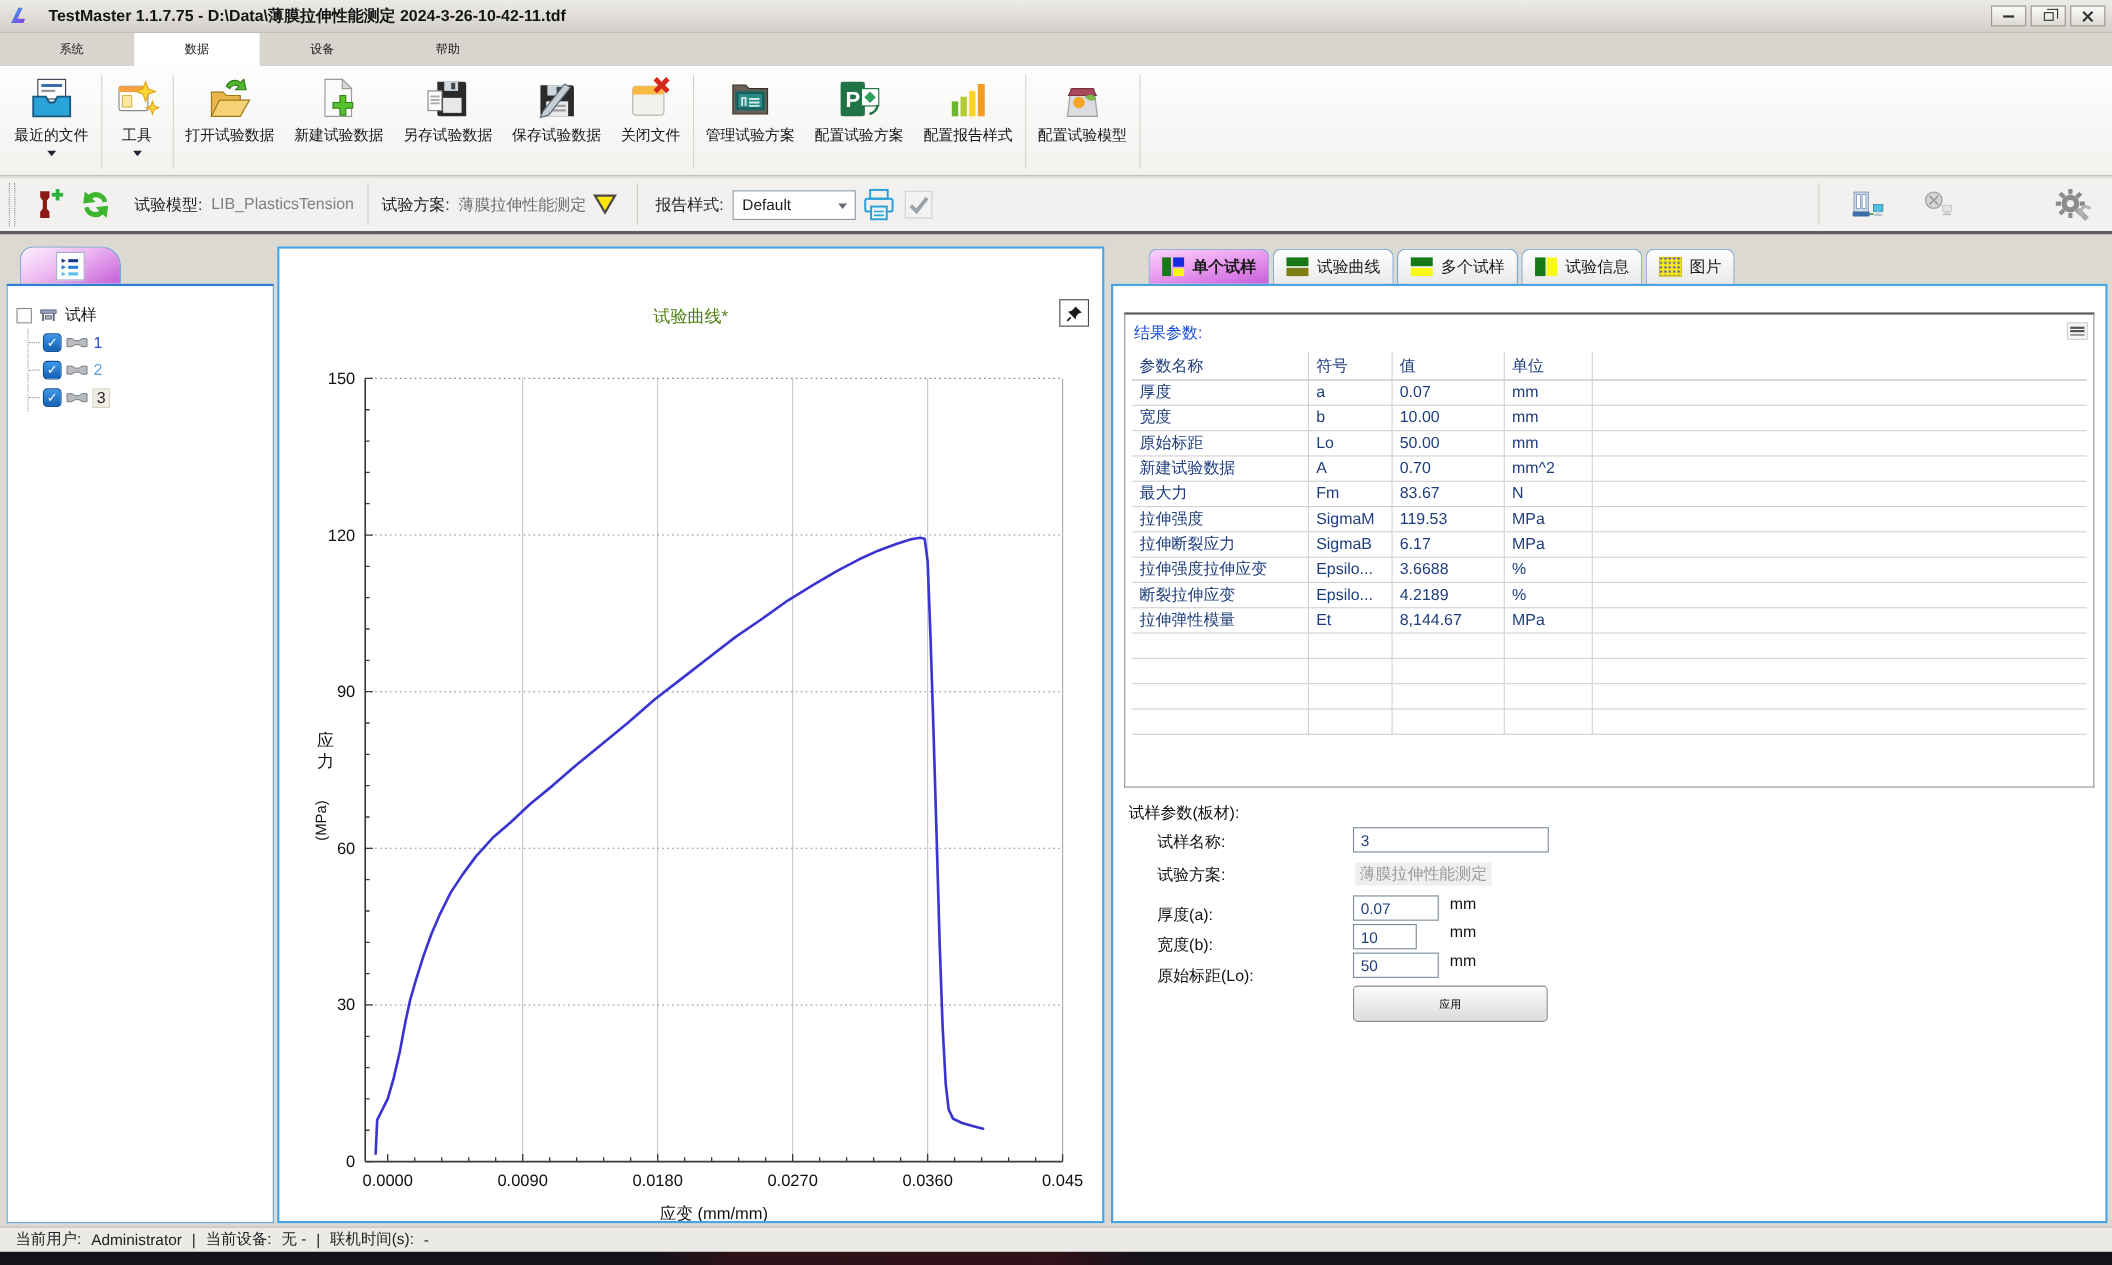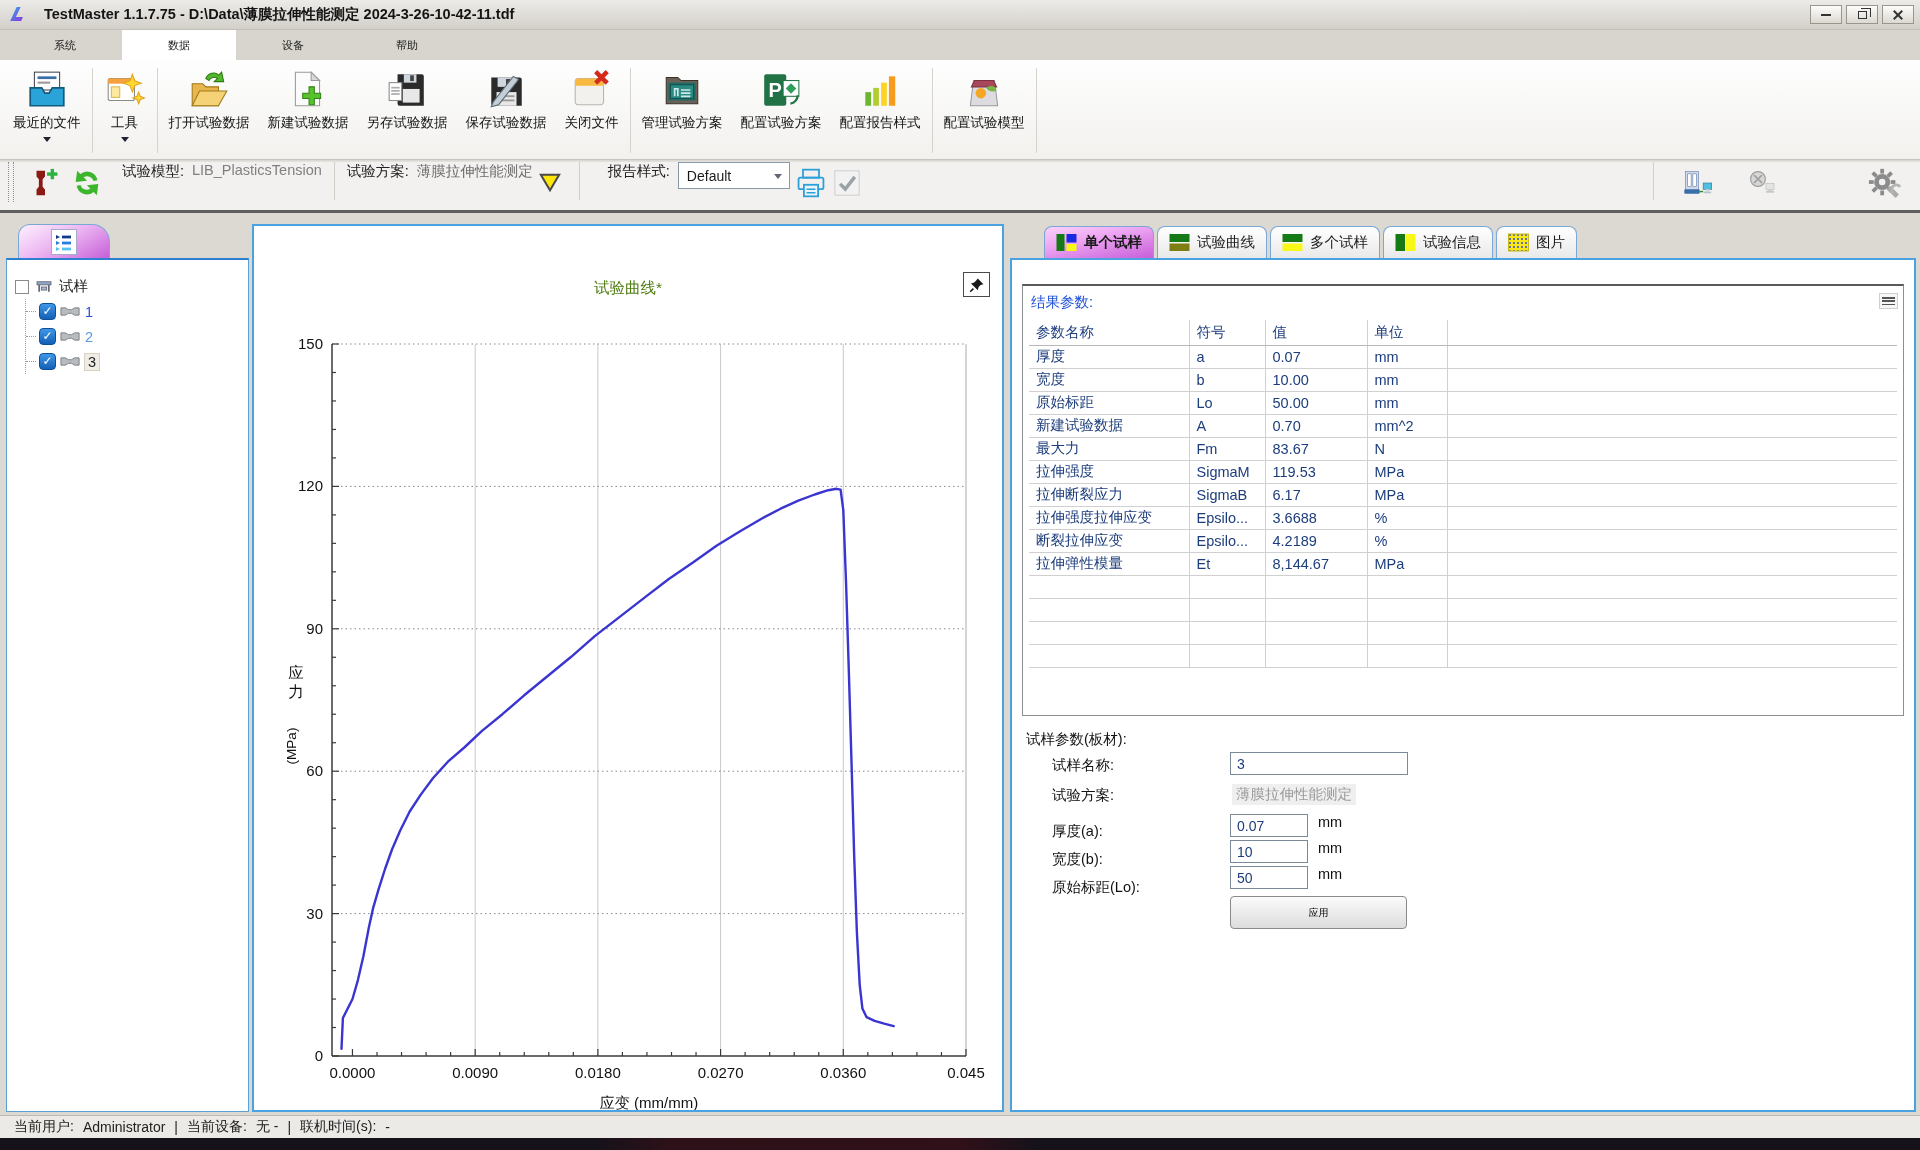--- a/index.html
+++ b/index.html
@@ -28,21 +28,21 @@
 
   
   .ribbon{position:absolute;top:60px;left:0;right:0;height:100px;background:linear-gradient(#fefefe,#f2f1ee);border-bottom:1px solid #c8c5bf;display:flex;align-items:stretch;padding:2px 0 0 4px}
   .rbtn{display:flex;flex-direction:column;align-items:center;justify-content:flex-start;padding:4px 9px 0;white-space:nowrap}
   .rbtn .icn{width:42px;height:42px;margin:3px 0 3px}
   .rlabel{font-size:13.5px;color:#151515}
   .dd{width:0;height:0;border-left:4px solid transparent;border-right:4px solid transparent;border-top:5px solid #223;margin-top:5px}
   .rsep{width:1px;background:#d6d3cd;margin:6px 2px}
 
   
-  .toolbar2{position:absolute;top:161px;left:0;right:0;height:52px;background:#f2f1ef;border-top:1px solid #e2e1de;border-bottom:3px solid #5e5e5e;display:flex;align-items:flex-start;padding-left:8px}
+  .toolbar2{position:absolute;top:161px;left:0;right:0;height:52px;background:#f2f1ef;border-top:1px solid #e2e1de;border-bottom:3px solid #5e5e5e;display:flex;align-items:center;padding-left:8px}
   .grip{width:6px;height:40px;border-left:1px dotted #8f8f8f;border-right:1px dotted #8f8f8f;margin-right:10px}
   .tbtn{width:42px;height:42px;display:flex;align-items:center;justify-content:center}
   .tbtn .icn{width:32px;height:32px}
   .t2label{font-size:14.5px;color:#222;margin-left:14px}
   .t2value{font-size:14.5px;color:#808080;margin-left:8px}
   .vsep{width:1px;height:38px;background:#d2cfc9;margin:0 12px}
   .combo{width:112px;height:27px;border:1px solid #8a98a8;background:#fff;display:flex;align-items:center;padding-left:8px;position:relative;font-size:14px;margin-left:8px}
   .chev{position:absolute;right:7px;top:11px;width:0;height:0;border-left:4px solid transparent;border-right:4px solid transparent;border-top:5px solid #667}
   .t2spacer{flex:1}
   .bigicn{width:56px;height:44px}
@@ -297,21 +297,21 @@
   <span class="t2label" style="margin-left:0">试验方案:</span>
   <span class="t2value" style="color:#6e6e6e">薄膜拉伸性能测定</span>
   <div class="tbtn" style="width:34px">
       <span class="icn" style="width:24px;height:22px">
         <svg viewBox="0 0 26 24">
           <path d="M3 3 h20 l-10 17z" fill="#ffe60a" stroke="#4a4a4a" stroke-width="2.2"></path>
         </svg>
       </span>
     </div>
   <div class="vsep"></div>
-  <span class="t2label" style="margin-left:16px">报告样式:</span>
+  <span class="t2label" style="margin-left:4px">报告样式:</span>
   <div class="combo">
     <span>Default</span>
     <span class="chev"></span>
   </div>
   <div class="tbtn">
       <span class="icn">
         <svg viewBox="0 0 36 36" fill="none" stroke="#2b9fd8" stroke-width="2">
           <rect x="9" y="3" width="18" height="9"></rect>
           <rect x="4" y="12" width="28" height="13" rx="2"></rect>
           <rect x="10" y="20" width="16" height="13" fill="#eaf6fc"></rect>
@@ -717,21 +717,21 @@
     <div class="formarea">
       <div class="ftitle">试样参数(板材):</div>
       <div class="flabel" style="top:26px">试样名称:</div>
       <input class="finput" style="top: 22px; width: 178px;" value="3">
       <div class="flabel" style="top:56px">试验方案:</div>
       <div class="freadonly" style="top:54px">薄膜拉伸性能测定</div>
       <div class="flabel" style="top:92px">厚度(a):</div>
       <input class="finput" style="top: 84px; width: 78px;" value="0.07">
       <div class="funit" style="left:306px;top:84px">mm</div>
       <div class="flabel" style="top:120px">宽度(b):</div>
-      <input class="finput" style="top: 110px; width: 78px;" value="10">
+      <input class="finput" style="top: 110px; width: 58px;" value="10">
       <div class="funit" style="left:306px;top:110px">mm</div>
       <div class="flabel" style="top:148px">原始标距(Lo):</div>
       <input class="finput" style="top: 136px; width: 78px;" value="50">
       <div class="funit" style="left:306px;top:136px">mm</div>
       <button class="applybtn" style="top:166px">应用</button>
     </div>
   </div>
 </div>
 
 <div class="statusbar">

